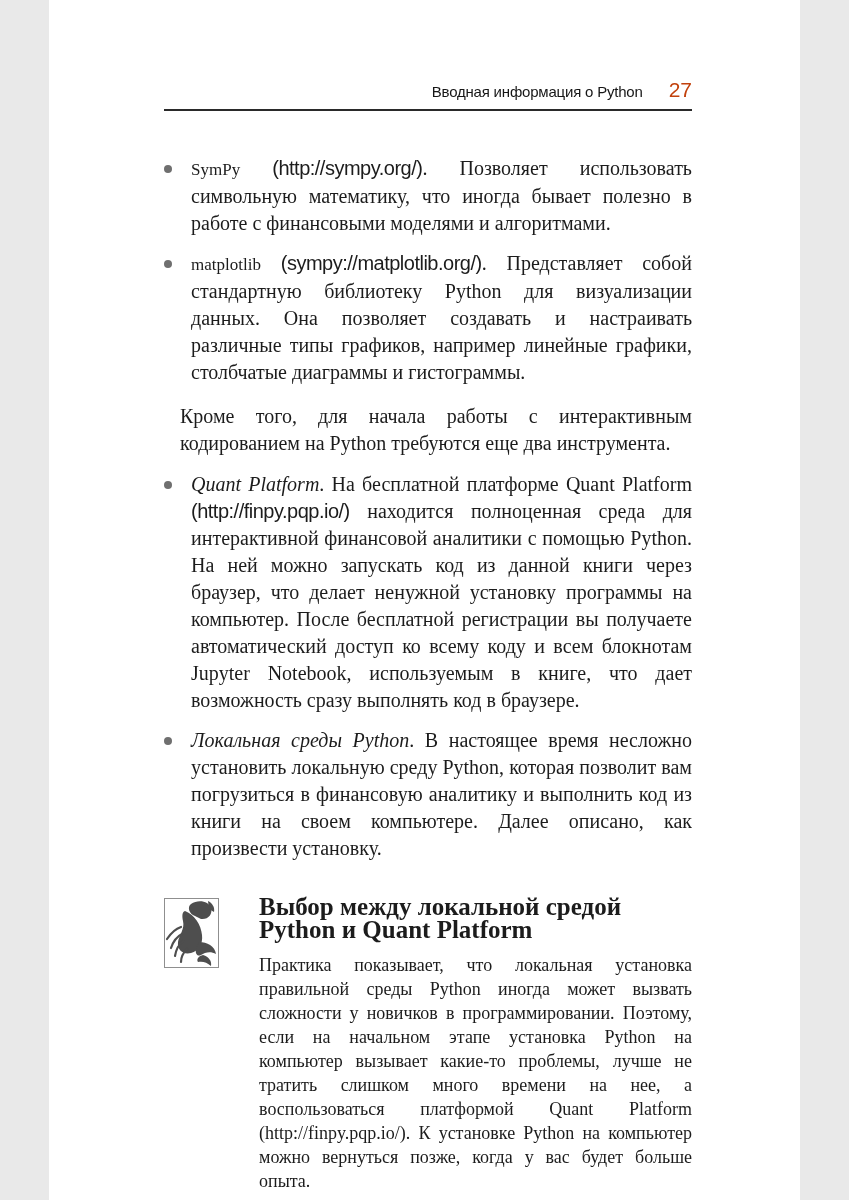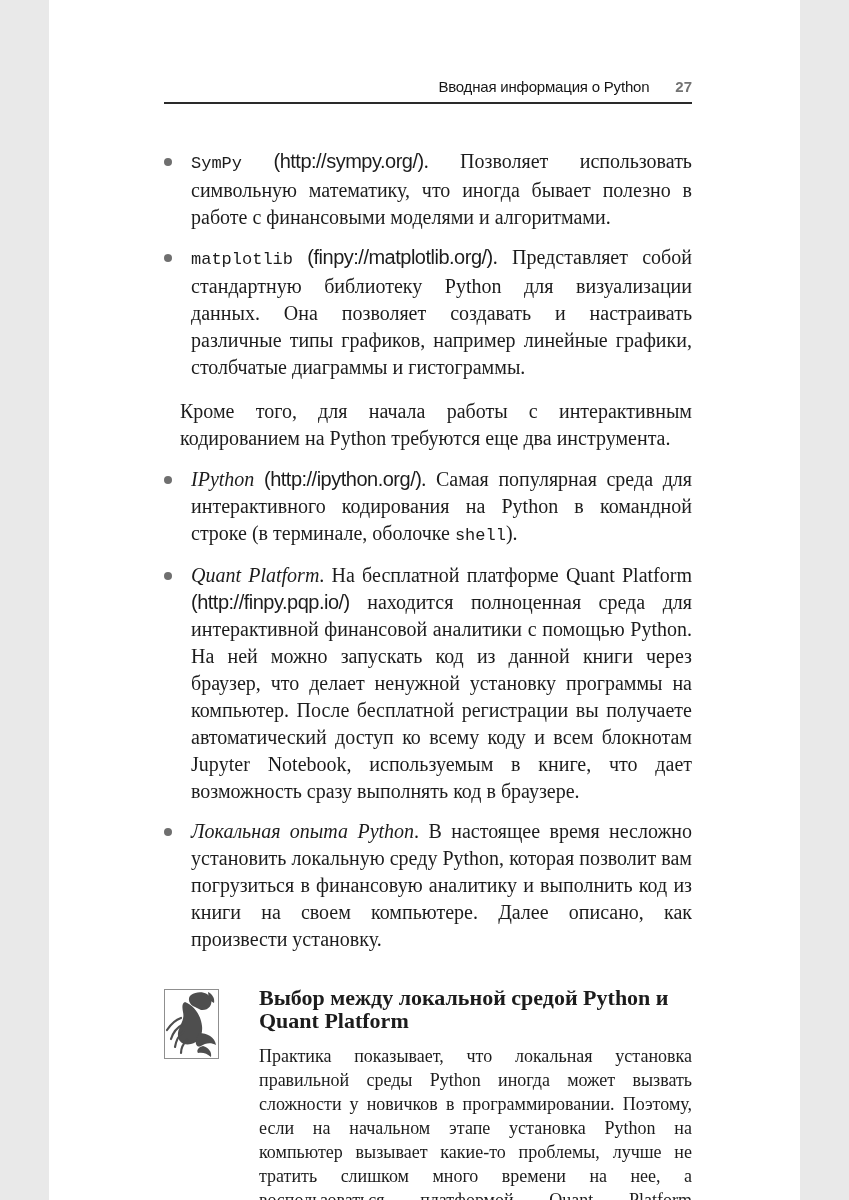--- a/index.html
+++ b/index.html
@@ -10,51 +10,51 @@
     font-family:"Liberation Serif", serif;
     color:var(--text,#1c1c1c);
   }
   
   .running-head{
     display:flex;justify-content:flex-end;align-items:baseline;gap:26px;
     font-family:"Liberation Sans", sans-serif;
     margin-bottom:7px;
   }
   .rh-title{font-size:15px;letter-spacing:-0.2px;color:#161616;}
-  .rh-num{font-size:15px;font-weight:bold;color:#737373;}
+  .rh-num{font-size:21px;font-weight:normal;color:#c2410c;}
   .rule{height:2px;background:var(--rule,#2a2a2a);margin:0 0 0 0;}
 
   
   .content{font-size:20px;line-height:27px;text-align:justify;}
   .blist{list-style:none;margin:0;padding:0;}
   .blist.first{margin-top:44px;}
   .blist li{display:flex;margin:0 0 13px 0;}
   .marker{width:27px;flex:none;}
   .marker::before{
     content:"";display:block;width:8px;height:8px;border-radius:50%;
     background:var(--bullet,#6f6f6f);margin-top:10px;
   }
   .li-text{display:block;flex:1;text-align:justify;}
   .para{margin:17px 0 14px 16px;}
 
   
   .inl-serif{}
   .inl-it{font-style:italic;}
-  .inl-mono{font-family:Liberation Mono, monospace;font-size:17px;}
+  .inl-mono{font-family:Liberation Serif, serif;font-size:17px;}
   .inl-url{font-family:"Liberation Sans", sans-serif;font-size:20px;letter-spacing:-0.5px;}
 
   
   .note{display:flex;margin-top:33px;}
   .note-icon-box{
     width:55px;height:70px;flex:none;border:1px solid #8f8f8f;
     box-sizing:border-box;background:#fff;margin-top:3px;
     display:flex;align-items:center;justify-content:center;overflow:visible;
   }
   .note-content{margin-left:40px;flex:1;}
-  .note-title{font-weight:bold;font-size:22px;line-height:23px;margin:0 0 12px 0;text-align:left;}
+  .note-title{font-weight:bold;font-size:25px;line-height:23px;margin:0 0 12px 0;text-align:left;}
   .note-text{font-size:18px;line-height:24px;text-align:justify;}
 </style>
 </head>
 <body>
 
 <div class="page">
 
   <div class="running-head">
     <span class="rh-title">Вводная информация о Python</span>
     <span class="rh-num">27</span>
@@ -63,42 +63,38 @@
 
   <div class="content">
 
     <ul class="blist first">
       <li>
         <span class="marker"></span>
         <span class="li-text"><span class="inl-mono">SymPy</span><span class="inl-url"> (http://sympy.org/)</span><span class="inl-serif">. Позволяет использовать символьную математику, что иногда бывает полезно в работе с финансовыми моделями и алгоритмами.</span></span>
       </li>
       <li>
         <span class="marker"></span>
-        <span class="li-text"><span class="inl-mono">matplotlib</span><span class="inl-url"> (finpy://matplotlib.org/)</span><span class="inl-serif">. Представляет собой стандартную библиотеку Python для визуализации данных. Она позволяет создавать и настраивать различные типы графиков, например линейные графики, столбчатые диаграммы и гистограммы.</span></span>
+        <span class="li-text"><span class="inl-mono">matplotlib</span><span class="inl-url"> (sympy://matplotlib.org/)</span><span class="inl-serif">. Представляет собой стандартную библиотеку Python для визуализации данных. Она позволяет создавать и настраивать различные типы графиков, например линейные графики, столбчатые диаграммы и гистограммы.</span></span>
       </li>
     </ul>
 
     <p class="para">Кроме того, для начала работы с интерактивным кодированием на Python требуются еще два инструмента.</p>
 
     <ul class="blist">
-      <li>
-        <span class="marker"></span>
-        <span class="li-text"><span class="inl-it">IPython</span><span class="inl-url"> (http://ipython.org/)</span><span class="inl-serif">. Самая популярная среда для интерактивного кодирования на Python в командной строке (в терминале, оболочке </span><span class="inl-mono">shell</span><span class="inl-serif">).</span></span>
-      </li>
     </ul>
 
 
     <ul class="blist">
       <li>
         <span class="marker"></span>
         <span class="li-text"><span class="inl-it">Quant Platform</span><span class="inl-serif">. На бесплатной платформе Quant Platform </span><span class="inl-url">(http://finpy.pqp.io/)</span><span class="inl-serif"> находится полноценная среда для интерактивной финансовой аналитики с помощью Python. На ней можно запускать код из данной книги через браузер, что делает ненужной установку программы на компьютер. После бесплатной регистрации вы получаете автоматический доступ ко всему коду и всем блокнотам Jupyter Notebook, используемым в книге, что дает возможность сразу выполнять код в браузере.</span></span>
       </li>
       <li>
         <span class="marker"></span>
-        <span class="li-text"><span class="inl-it">Локальная опыта Python</span><span class="inl-serif">. В настоящее время несложно установить локальную среду Python, которая позволит вам погрузиться в финансовую аналитику и выполнить код из книги на своем компьютере. Далее описано, как произвести установку.</span></span>
+        <span class="li-text"><span class="inl-it">Локальная среды Python</span><span class="inl-serif">. В настоящее время несложно установить локальную среду Python, которая позволит вам погрузиться в финансовую аналитику и выполнить код из книги на своем компьютере. Далее описано, как произвести установку.</span></span>
       </li>
     </ul>
 
     <div class="note">
       <div class="note-icon-box">
         <svg width="53" height="68" viewBox="0 0 53 68" aria-hidden="true">
           <g fill="#4e4e4e" stroke="none">
             <path d="M26 5 C33 0 44 2 46 9 C48 15 43 21 36 20 L30 17 C24 15 22 8 26 5 Z"></path>
             <path d="M43 2 C47 4 50 8 49 13 L44 10 Z"></path>
             <path d="M20 12 C30 16 36 26 37 36 C38 45 34 52 26 54 C18 56 12 51 13 43 C14 36 20 30 18 22 C17 17 17 13 20 12 Z"></path>

